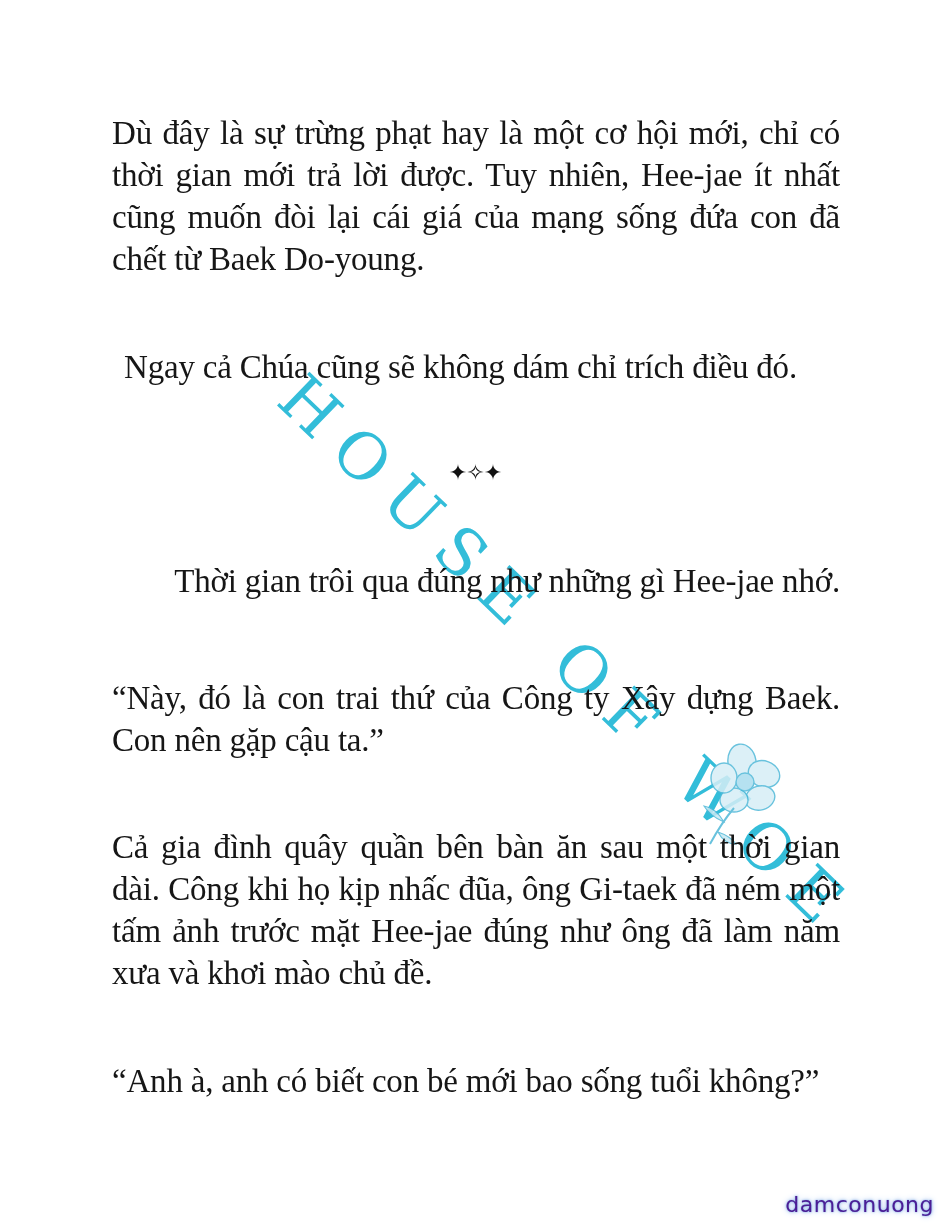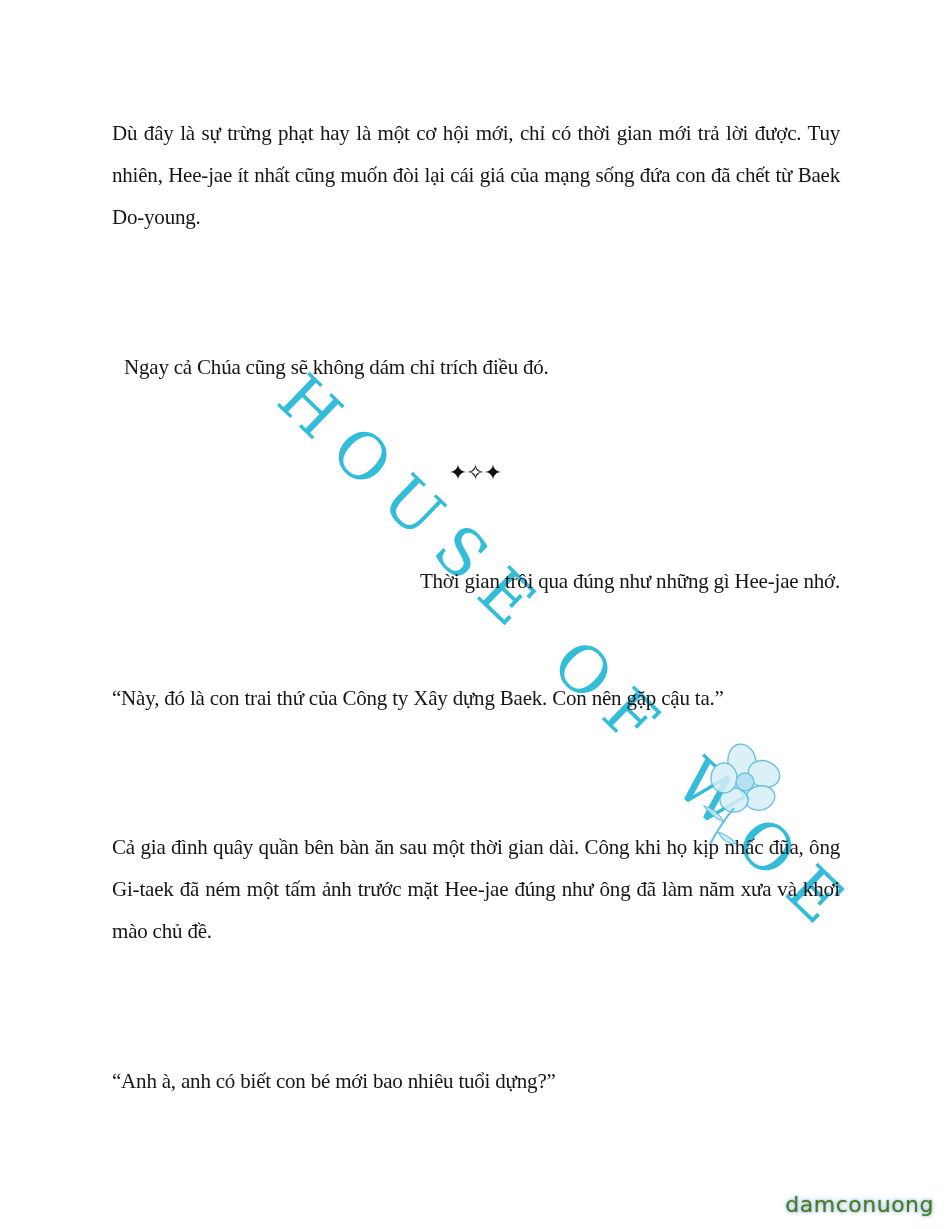--- a/index.html
+++ b/index.html
@@ -18,21 +18,21 @@
     .page {
       position: absolute;
       left: 0; top: 0;
       width: 950px; height: 1229px;
       background: #ffffff;
     }
     .para {
       position: absolute;
       left: 112px;
       width: 728px;
-      font-size: 21px;
+      font-size: 33px;
       line-height: 42px;
       letter-spacing: -0.2px;
       margin: 0;
       z-index: 2;
     }
     .justify {
       text-align: justify;
       text-align-last: left;
     }
     .divider {
@@ -72,21 +72,21 @@
       height: 110px;
       z-index: 1;
       opacity: 0.85;
     }
     .site-mark {
       position: absolute;
       right: 16px;
       bottom: 12px;
       font-family: "DejaVu Sans", sans-serif;
       font-size: 22px;
-      color: #4d7c0f;
+      color: #4c1d95;
       letter-spacing: 0.5px;
       text-shadow: 0 0 3px #8fb4e8, 0 0 6px #aac6f0, 0 0 1px #6f98d8;
       z-index: 3;
     }
   </style>
 </head>
 <body>
 
 <div class="page">
 
@@ -95,21 +95,21 @@
   <p class="para" style="top:346px;margin-left:12px;">Ngay cả Chúa cũng sẽ không dám chỉ trích điều đó.</p>
 
   <div class="divider">✦✧✦</div>
 
   <p class="para" style="top:560px;text-align:right;">Thời gian trôi qua đúng như những gì Hee-jae nhớ.</p>
 
   <p class="para justify" style="top:677px;">“Này, đó là con trai thứ của Công ty Xây dựng Baek. Con nên gặp cậu ta.”</p>
 
   <p class="para justify" style="top:826px;">Cả gia đình quây quần bên bàn ăn sau một thời gian dài. Công khi họ kịp nhấc đũa, ông Gi-taek đã ném một tấm ảnh trước mặt Hee-jae đúng như ông đã làm năm xưa và khơi mào chủ đề.</p>
 
-  <p class="para" style="top:1060px;">“Anh à, anh có biết con bé mới bao nhiêu tuổi dựng?”</p>
+  <p class="para" style="top:1060px;">“Anh à, anh có biết con bé mới bao sống tuổi không?”</p>
 
   <div class="watermark-text">HOUSE OF WOE</div>
 
   <div class="flower">
     <svg width="100" height="110" viewBox="0 0 100 110" xmlns="http://www.w3.org/2000/svg">
       <g fill="#d6eef6" stroke="#4fb8d8" stroke-width="1.4">
         <ellipse cx="52" cy="22" rx="14" ry="18" transform="rotate(-10 52 22)"></ellipse>
         <ellipse cx="74" cy="34" rx="16" ry="13" transform="rotate(20 74 34)"></ellipse>
         <ellipse cx="70" cy="58" rx="15" ry="12" transform="rotate(-15 70 58)"></ellipse>
         <ellipse cx="44" cy="60" rx="14" ry="12"></ellipse>

